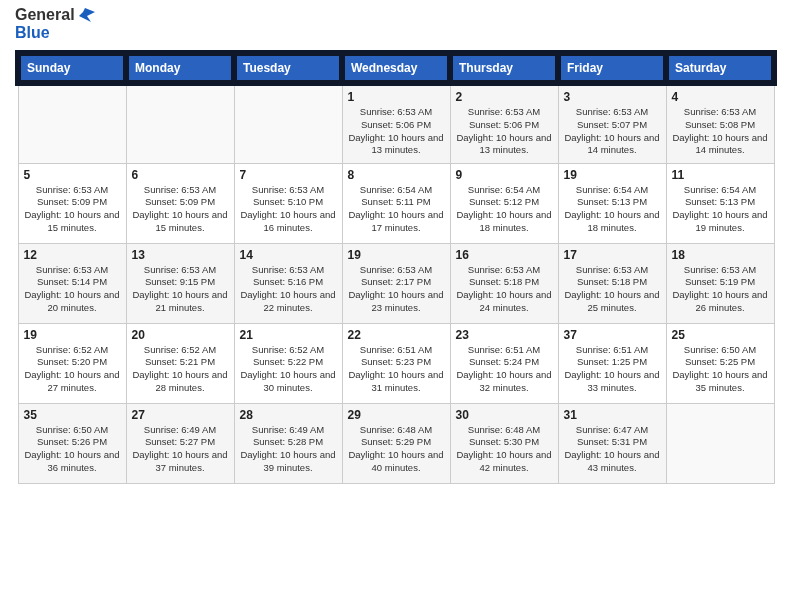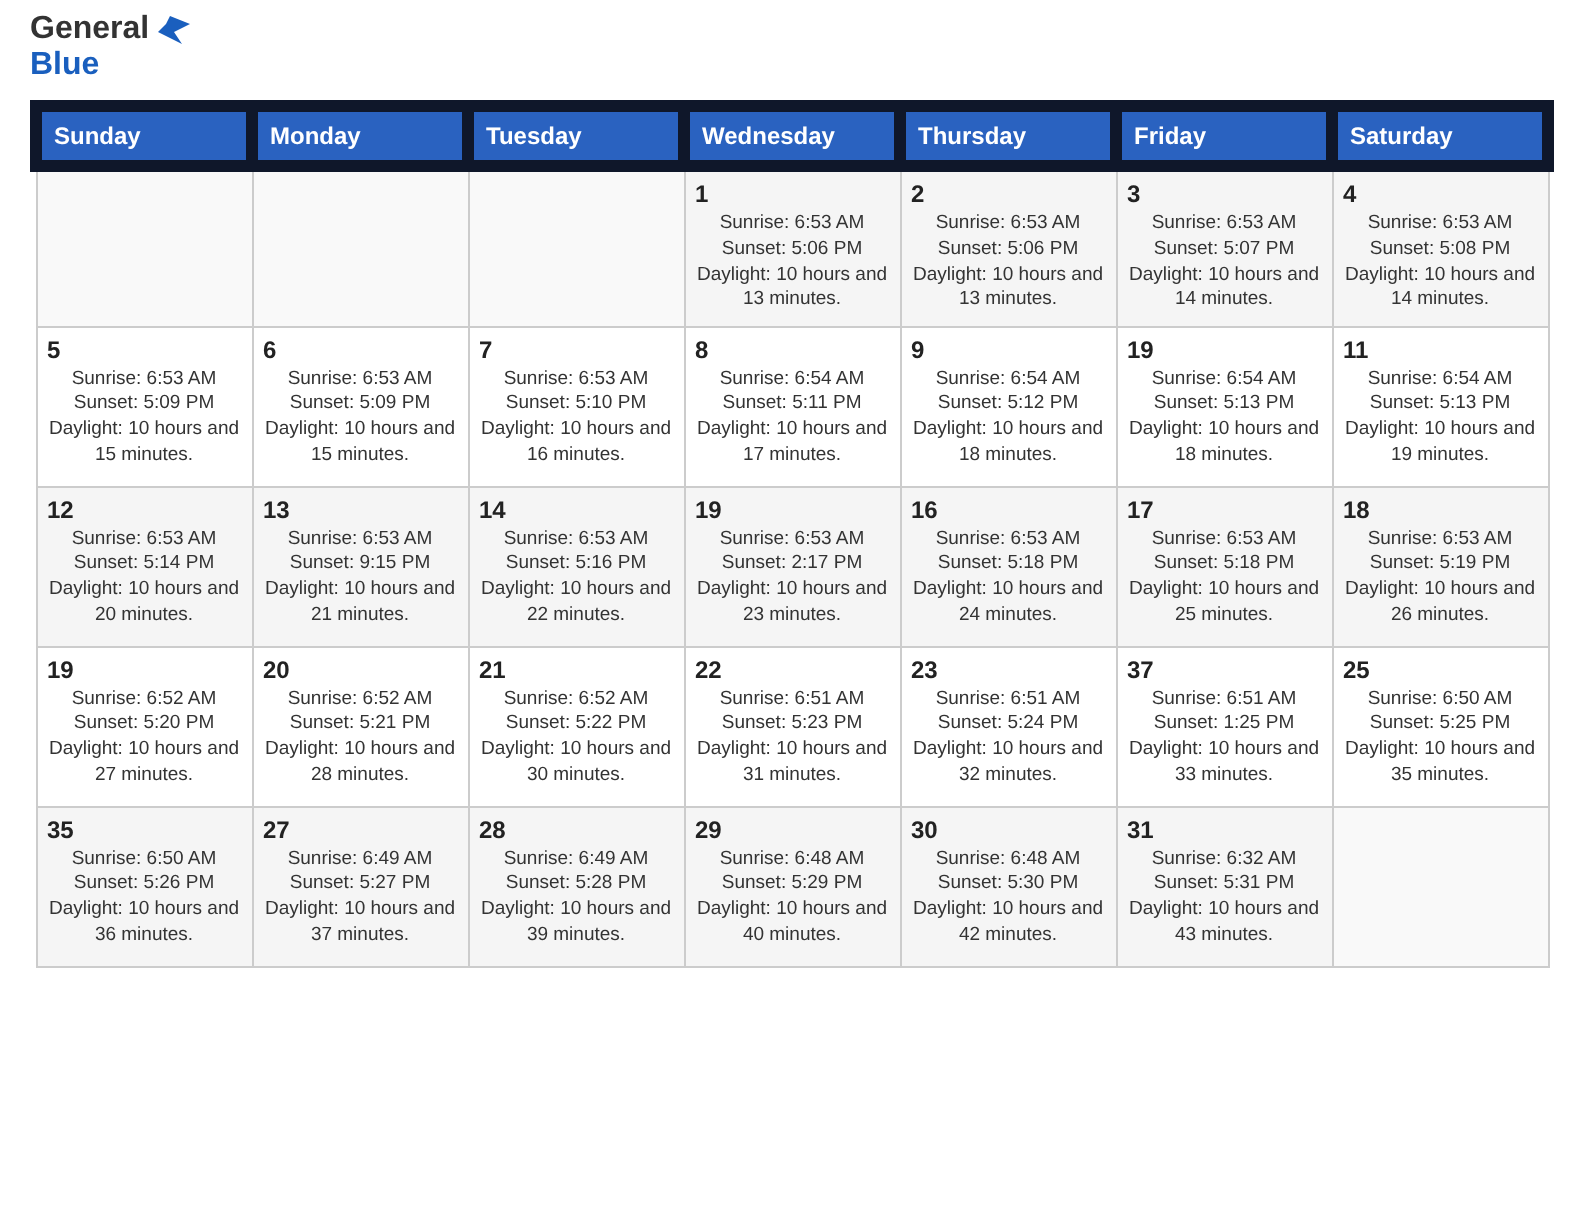--- a/index.html
+++ b/index.html
@@ -332,21 +332,21 @@
           </td>
           <td>
             <span class="day-num">30</span>
             <div class="day-info">Sunrise: 6:48 AM
 Sunset: 5:30 PM
 Daylight: 10 hours
 and 42 minutes.</div>
           </td>
           <td>
             <span class="day-num">31</span>
-            <div class="day-info">Sunrise: 6:32 AM
+            <div class="day-info">Sunrise: 6:47 AM
 Sunset: 5:31 PM
 Daylight: 10 hours
 and 43 minutes.</div>
           </td>
           <td class="empty-cell"></td>
         </tr>
       </tbody>
   </table>
 </div>
 

